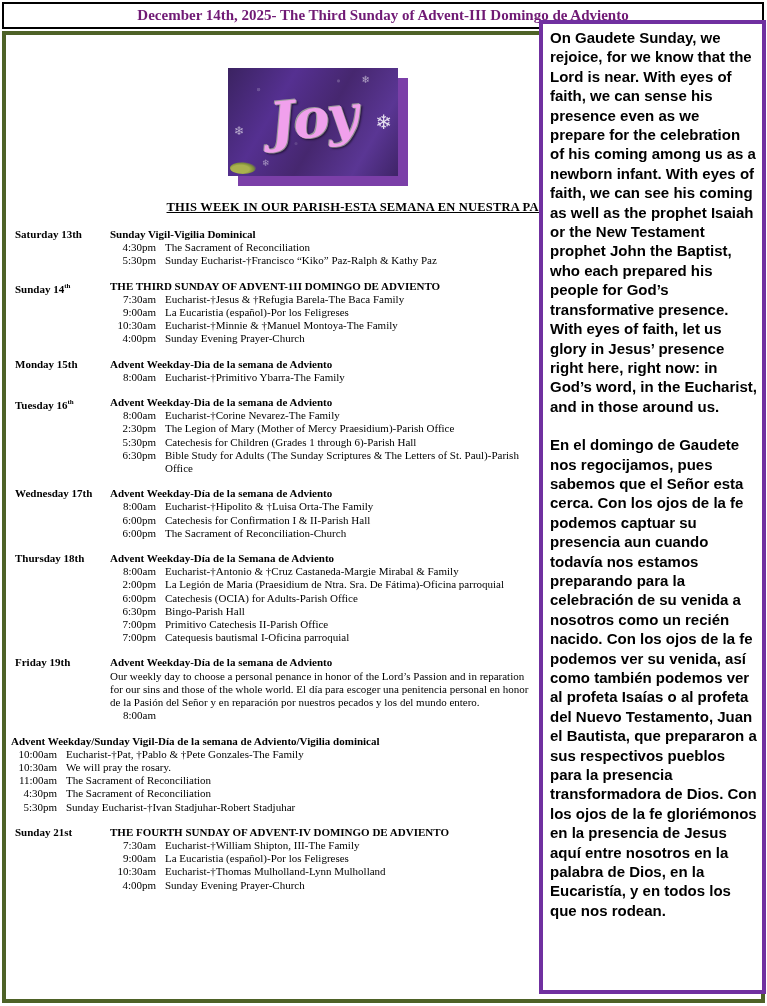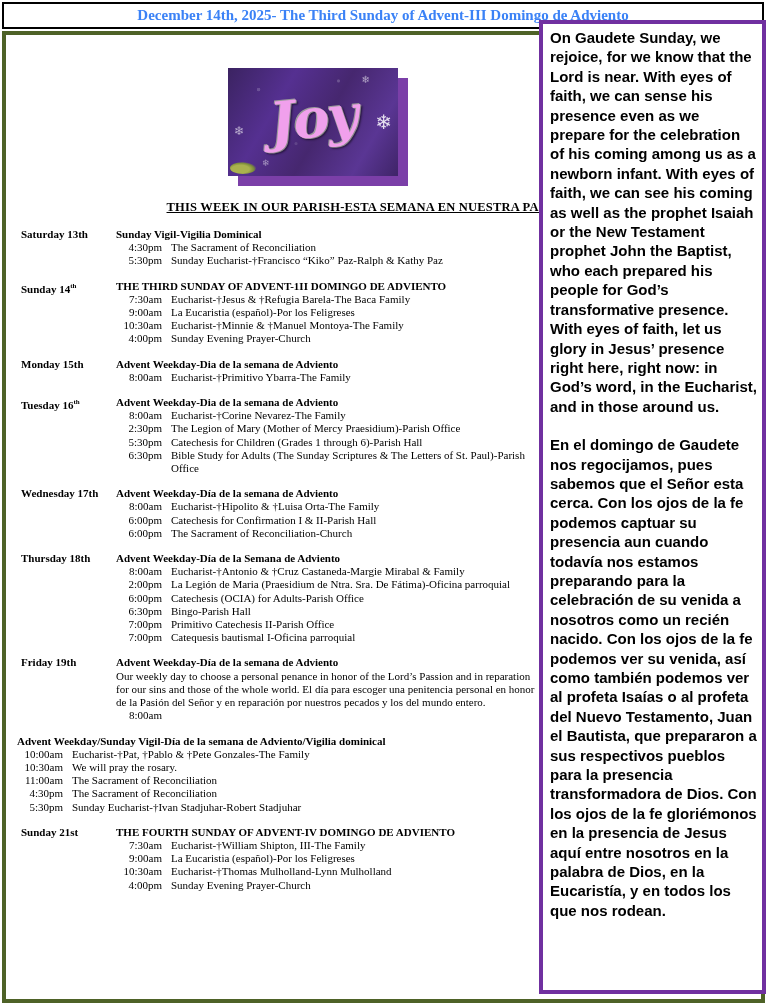--- a/index.html
+++ b/index.html
@@ -2,21 +2,21 @@
 <html><head>
 <meta charset="utf-8">
 <style>
   * { margin:0; padding:0; box-sizing:border-box; }
   html,body { width:767px; height:1006px; background:#fff; font-family:"Liberation Serif", serif; color:#000; }
   .page { position:relative; width:767px; height:1006px; background:#fff; overflow:hidden; }
 
   
   .banner { position:absolute; top:2px; left:2px; width:762px; height:27px;
     border:2px solid #000; background:#fff; display:flex; align-items:center; justify-content:center; }
-  .banner-title { font-weight:bold; font-size:15px; color:#3b82f6; font-family:"Liberation Serif", serif; }
+  .banner-title { font-weight:bold; font-size:15px; color:#701a75; font-family:"Liberation Serif", serif; }
 
   
   .main-box { position:absolute; top:31px; left:2px; width:763px; height:972px;
     border:4px solid #4e6227; background:#fff; }
 
   
   .joy-wrap { position:absolute; left:222px; top:33px; width:170px; height:108px; }
   .joy-img { position:relative; width:170px; height:108px; overflow:hidden;
     background:
       radial-gradient(circle at 18% 20%, rgba(255,255,255,.18) 0 1.5px, transparent 2px),
@@ -34,21 +34,21 @@
   .flake-small2 { right:28px; top:6px; font-size:10px; color:rgba(255,255,255,.55); }
   .flake-small3 { left:34px; bottom:8px; font-size:9px; color:rgba(255,255,255,.5); }
   .plant-blob { position:absolute; left:2px; bottom:2px; width:26px; height:12px;
     background:radial-gradient(ellipse at 40% 60%, #aab24e 0 40%, #7c8d3a 60%, transparent 75%); border-radius:50%; }
 
   
   .section-heading { margin-top:165px; text-align:center; font-weight:bold; font-size:12.5px;
     text-decoration:underline; letter-spacing:.2px; }
 
   
-  .schedule { margin-top:13px; padding-left:11px; padding-right:8px; width:540px; font-size:11px; line-height:13.2px; }
+  .schedule { margin-top:13px; padding-left:5px; padding-right:8px; width:540px; font-size:11px; line-height:13.2px; }
   .day-block { display:flex; margin-bottom:12px; }
   .day-label { width:99px; flex:0 0 99px; font-weight:bold; padding-left:4px; }
   .day-label sup { font-size:7px; }
   .day-content { flex:1; }
   .day-header { font-weight:bold; }
   .day-note { font-weight:normal; }
   .event-row { display:flex; }
   .event-time { flex:0 0 46px; text-align:right; margin-right:9px; white-space:nowrap; }
   .event-desc { flex:1; }
 

